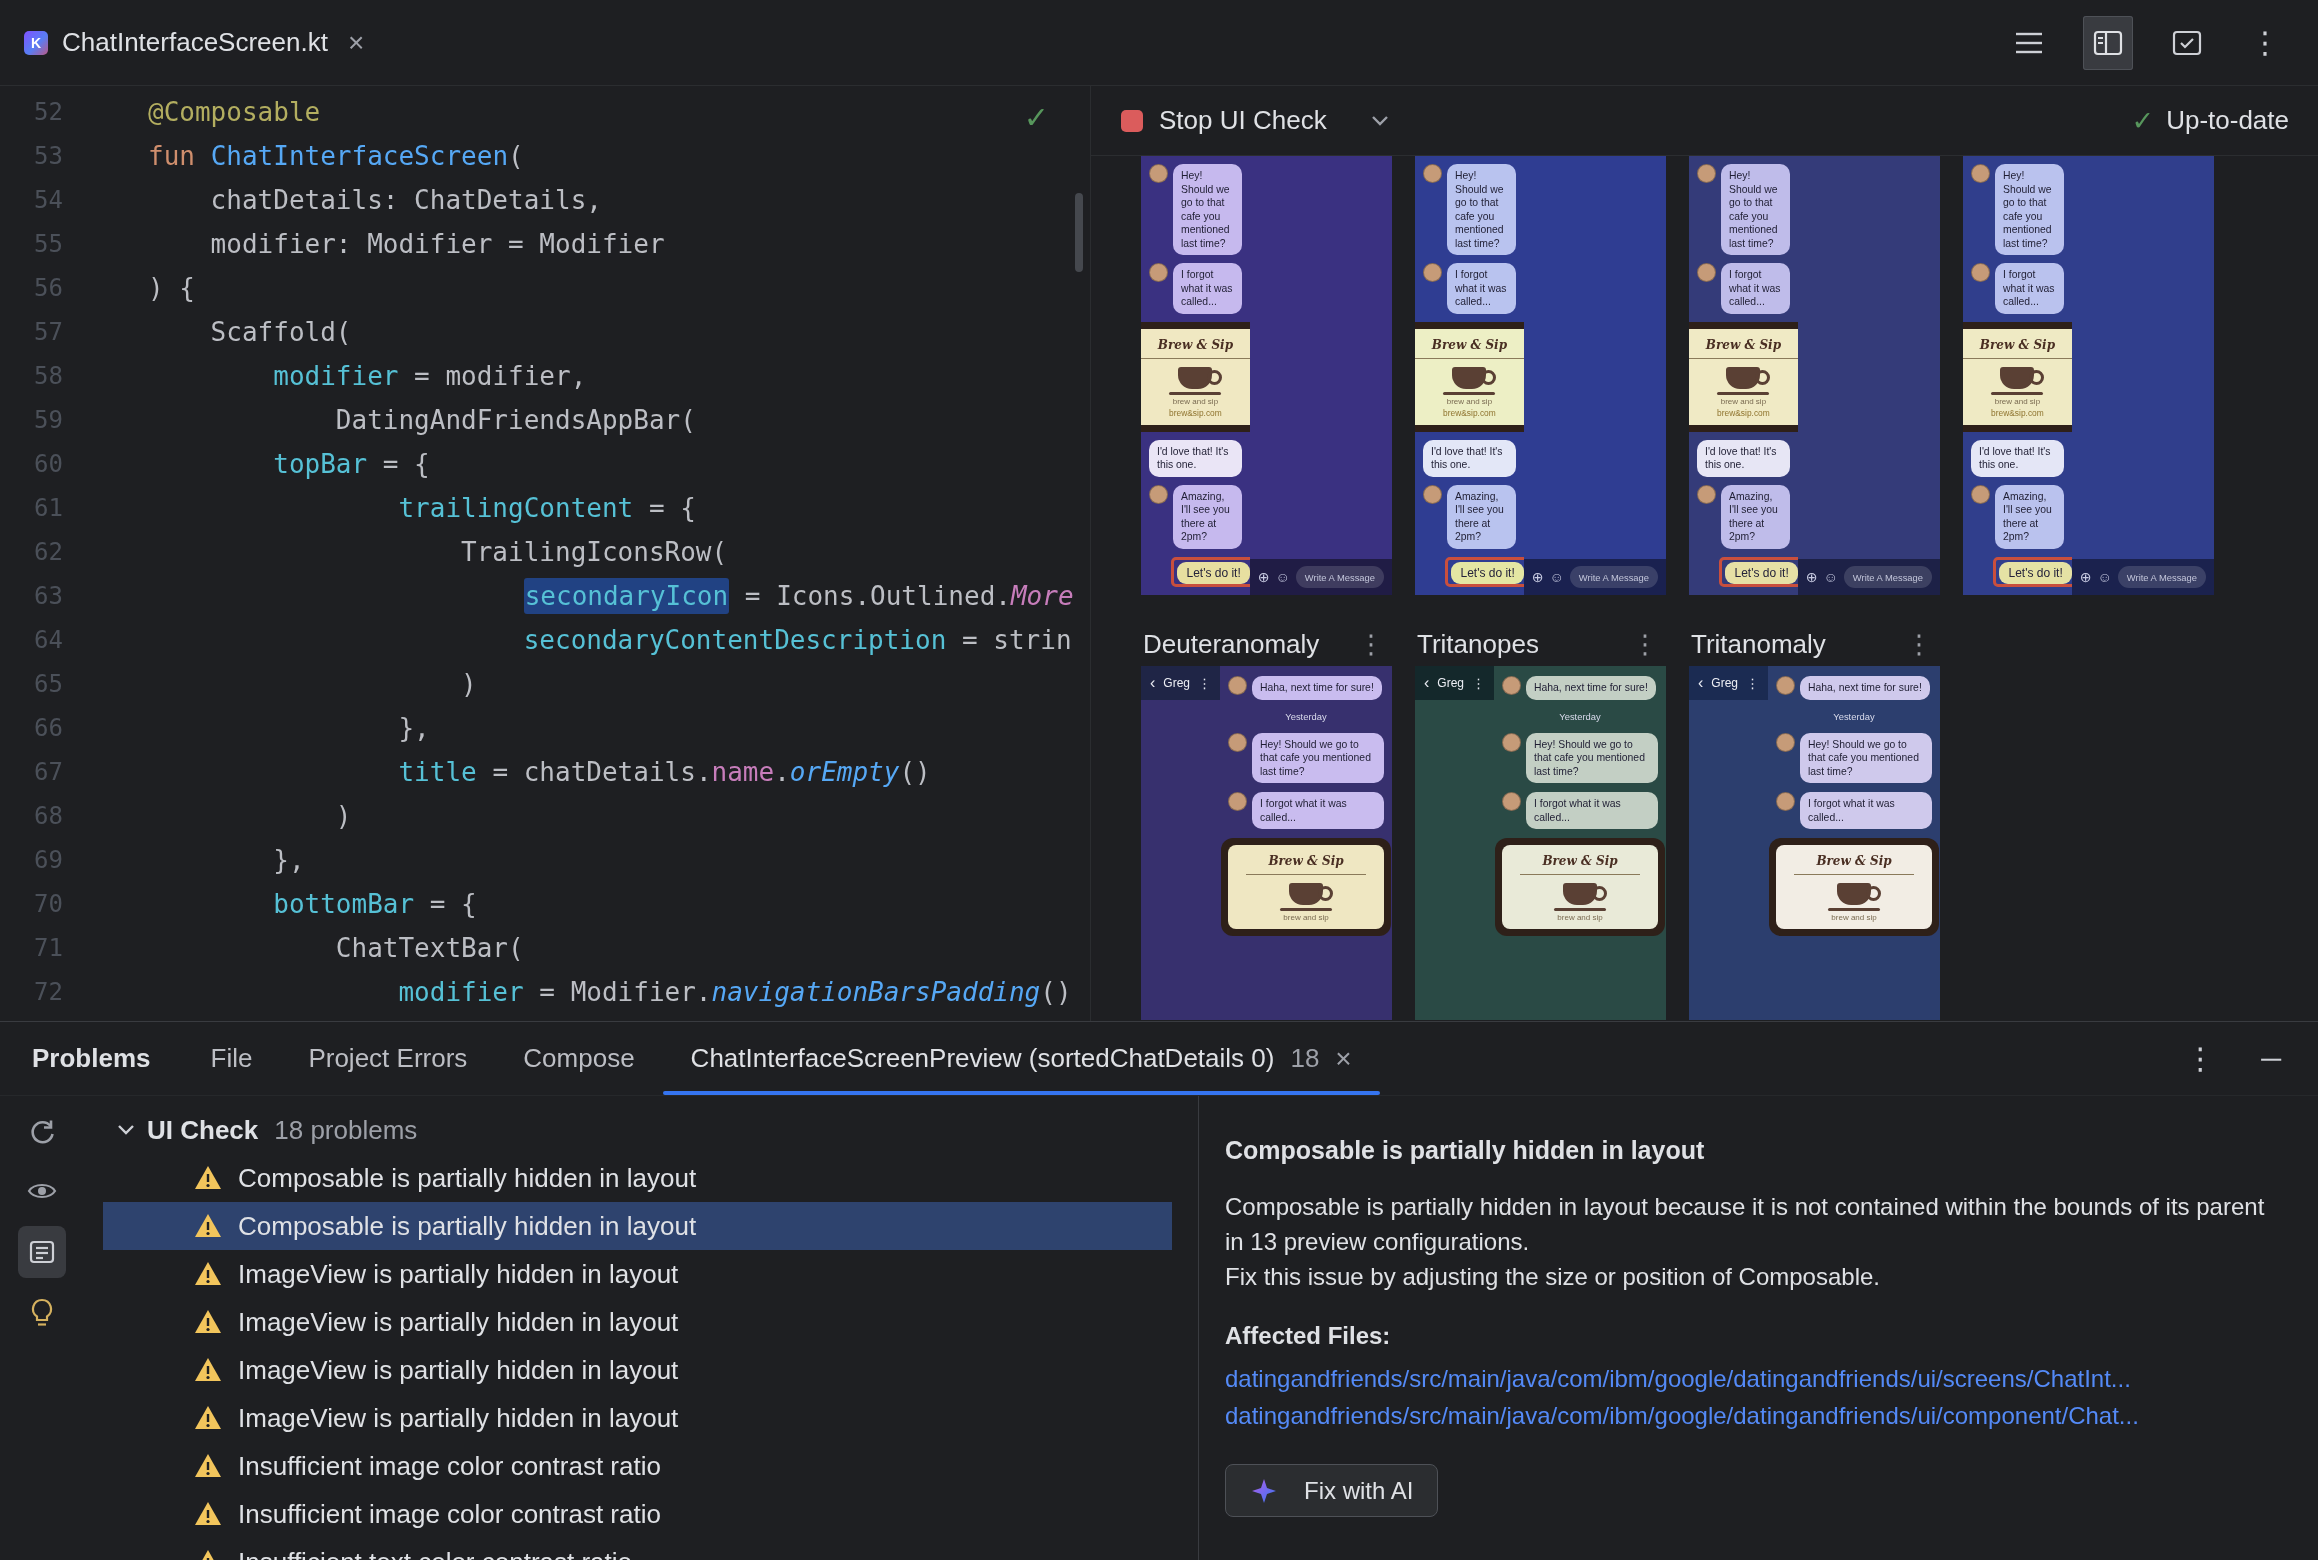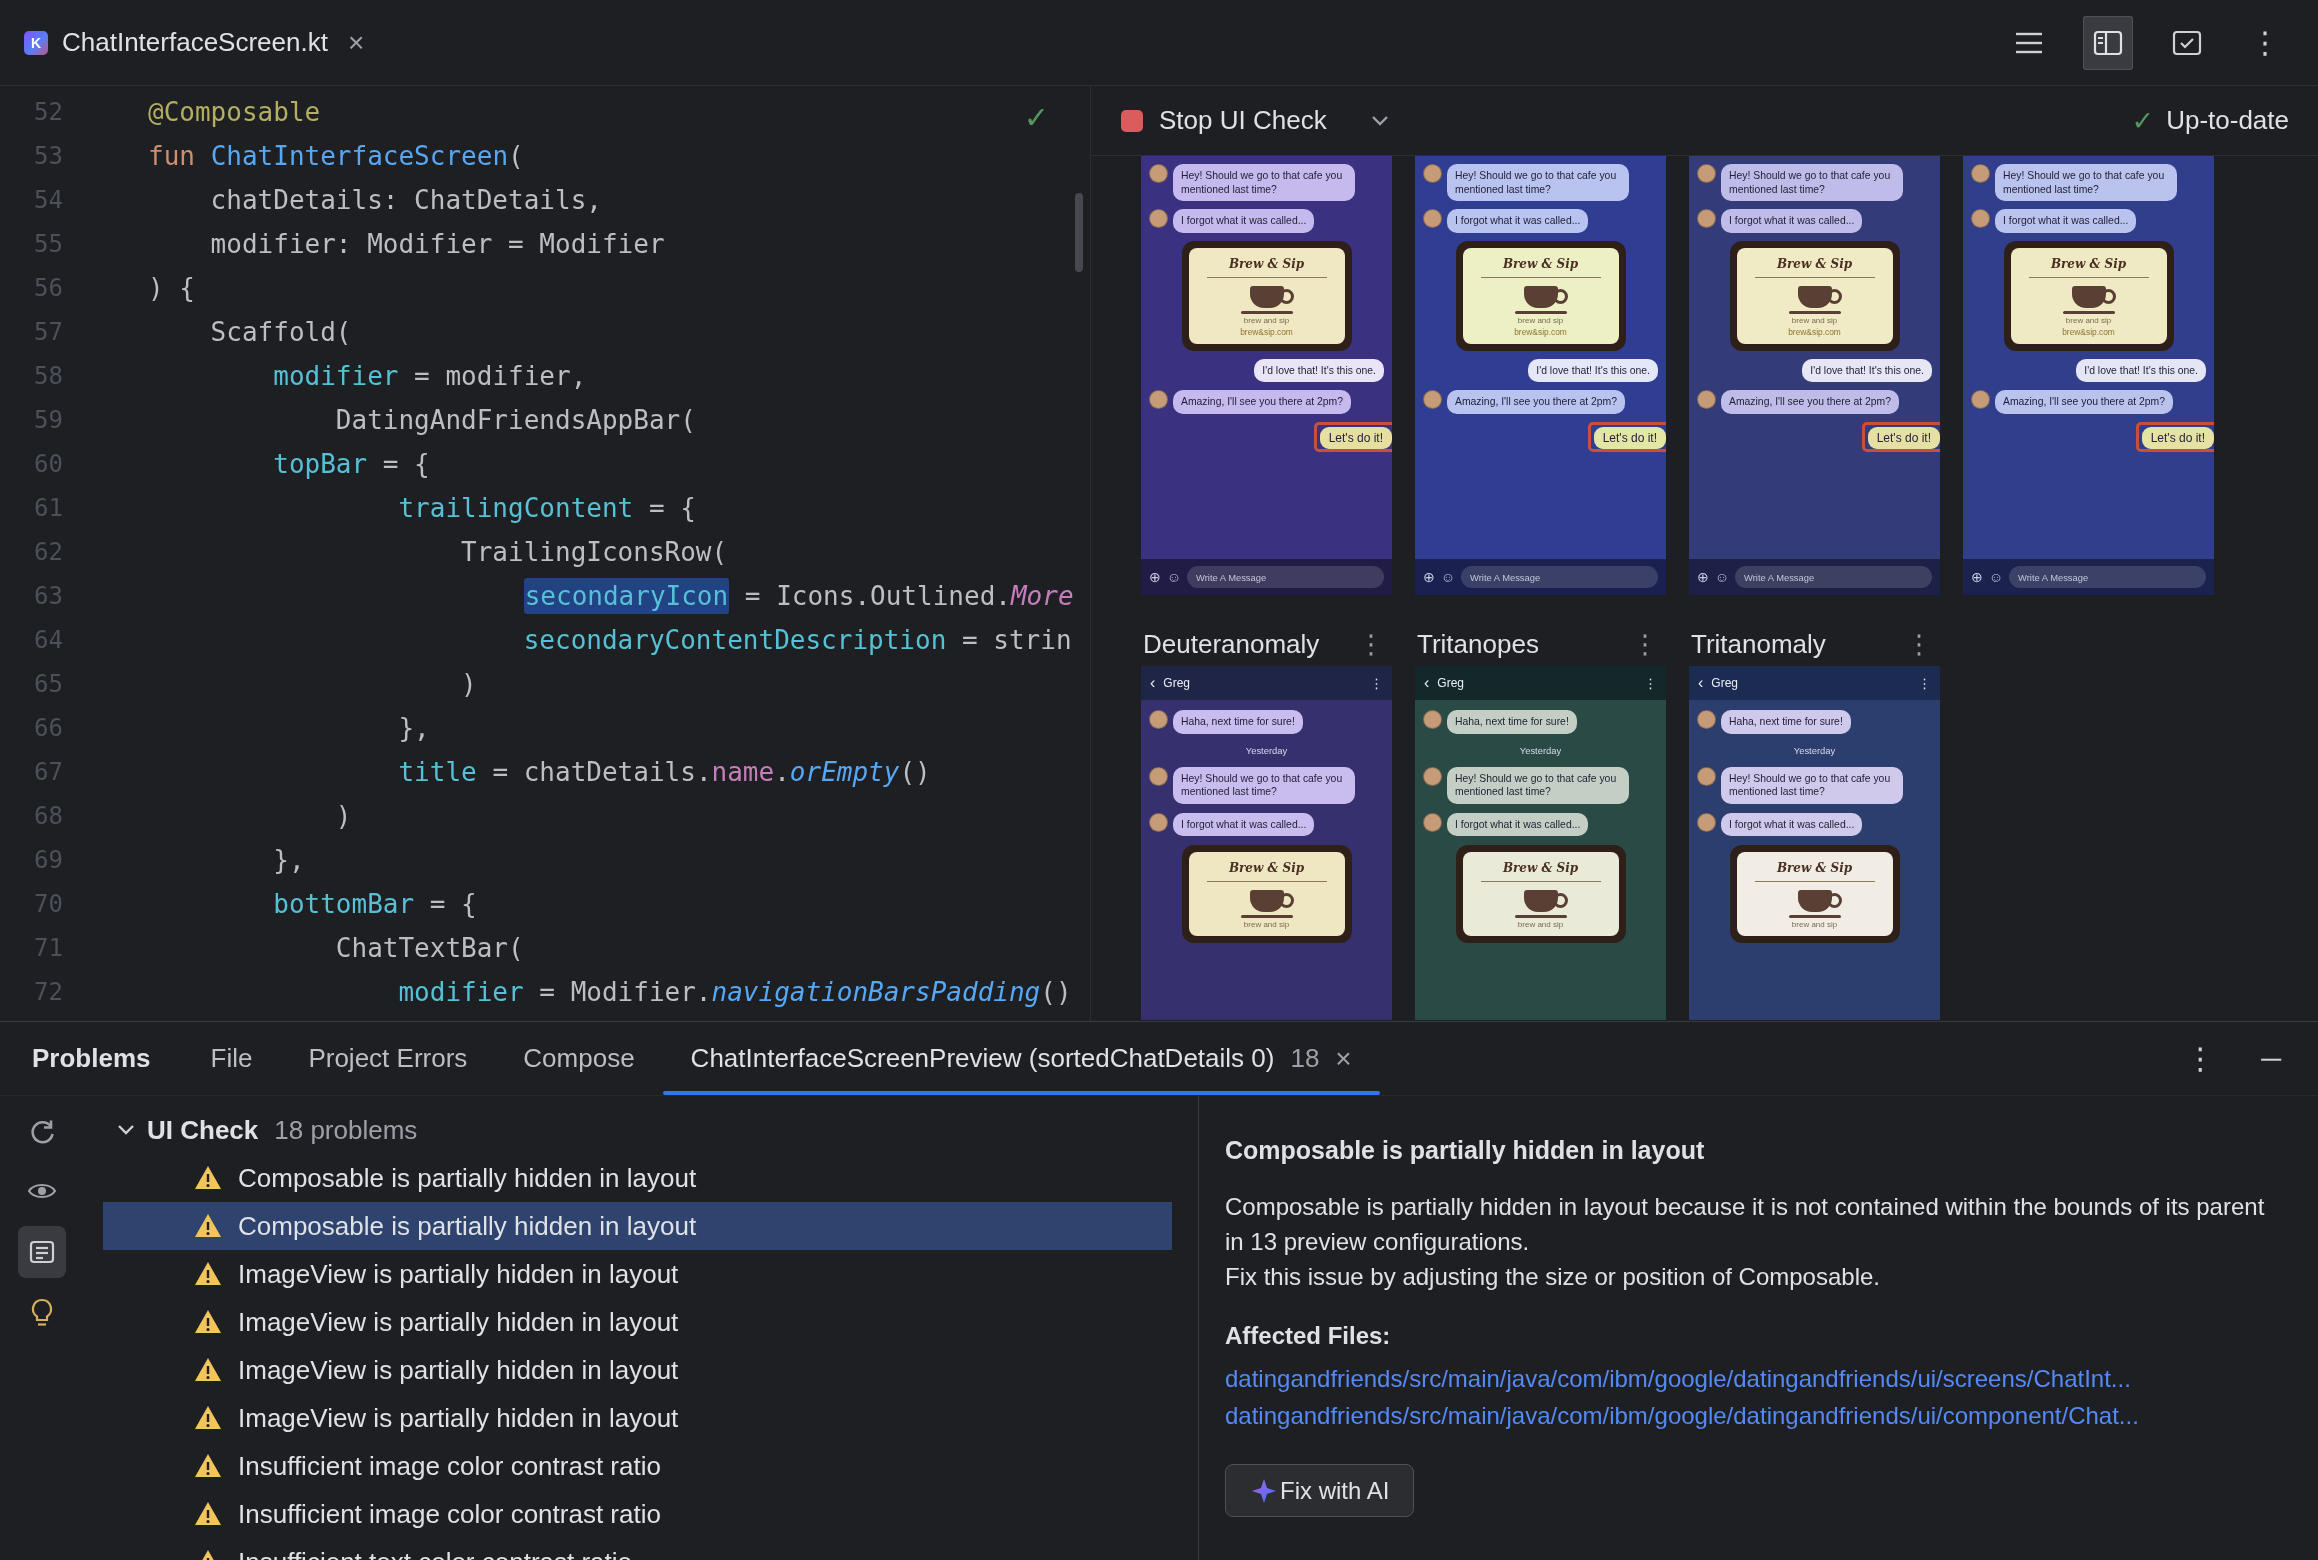--- a/index.html
+++ b/index.html
@@ -40,21 +40,21 @@
   .pv-spacer{flex:1;}
   .ok-check{font-size:27px;color:#57965C;margin-right:12px;}
   .status-label{font-size:26px;color:#DFE1E5;}
   #pv-canvas{position:absolute;left:0;top:70px;right:0;bottom:0;overflow:hidden;}
   .pv-row1{position:absolute;left:50px;top:0;display:flex;gap:23px;}
   .pv-row2{position:absolute;left:50px;top:466px;display:flex;gap:23px;}
   .pv-cell{width:251px;}
   .pv-label-row{height:44px;display:flex;align-items:center;justify-content:space-between;padding:0 8px 0 2px;}
   .pv-label{font-size:26px;color:#DFE1E5;}
   .pv-kebab{font-size:26px;color:#9DA0A8;cursor:pointer;}
-  .phone{width:251px;position:relative;overflow:hidden;display:flex;flex-direction:column;background:var(--body);}
+  .phone{width:251px;position:relative;overflow:hidden;display:flex;flex-direction:row;background:var(--body);}
   .phone.pa{height:439px;}
   .phone.pb{height:354px;}
   .pa-body{flex:1;padding:8px 8px 0;display:flex;flex-direction:column;gap:8px;overflow:hidden;}
   .msg{display:flex;gap:5px;align-items:flex-start;}
   .msg.right{justify-content:flex-end;}
   .avatar{width:17px;height:17px;border-radius:50%;background:#C69B78;border:1px solid rgba(0,0,0,.3);flex:none;}
   .bubble{background:var(--bub);color:#1F1E33;font-size:10.4px;line-height:1.3;padding:5px 8px;
           border-radius:10px;max-width:166px;}
   .bubble.rb{background:var(--bubR);}
   .card-wrap{align-self:center;}
@@ -102,21 +102,21 @@
   .grp-count{font-size:26px;color:#9DA0A8;margin-left:4px;}
   .p-item{height:48px;display:flex;align-items:center;gap:16px;margin:0 26px 0 20px;padding-left:91px;
           font-size:26px;color:#DFE1E5;cursor:pointer;}
   .p-item.selected{background:#2E436E;}
   .p-item svg{flex:none;}
   #bp-details{flex:1;padding:40px 44px 0 26px;overflow:hidden;}
   .d-title{font-size:25px;font-weight:bold;color:#DFE1E5;margin-bottom:24px;}
   .d-body{font-size:24px;color:#DFE1E5;line-height:35px;max-width:1064px;}
   .d-files-label{font-size:24px;font-weight:bold;color:#DFE1E5;margin-top:28px;margin-bottom:10px;}
   .d-link{display:block;font-size:24px;color:#548AF7;line-height:37px;white-space:nowrap;cursor:pointer;}
-  .d-btn{margin-top:30px;display:inline-flex;align-items:center;gap:2px;height:51px;padding:0 24px;
+  .d-btn{margin-top:30px;display:inline-flex;align-items:center;gap:26px;height:51px;padding:0 24px;
          border:1px solid #4E5157;border-radius:8px;background:#2B2D30;color:#DFE1E5;font-size:24px;cursor:pointer;}
 </style>
 </head>
 <body>
 
 <div id="app">
 
   <header id="tabbar">
     <div class="ed-tab">
       <span class="kt-icon">K</span>

